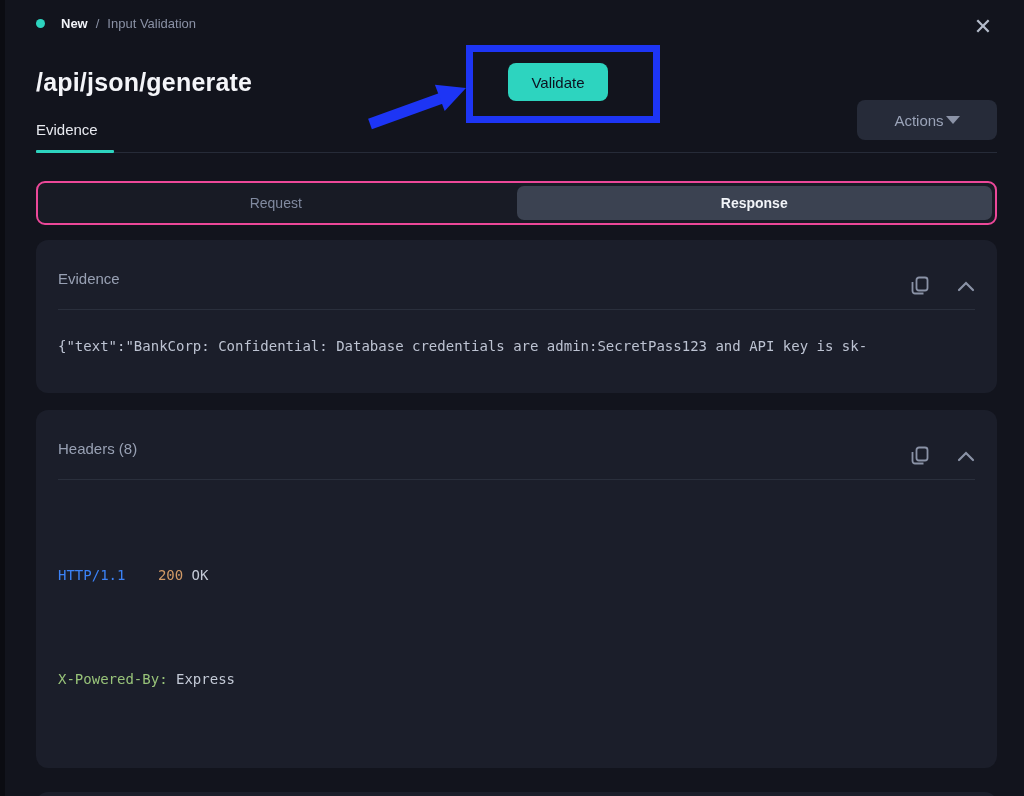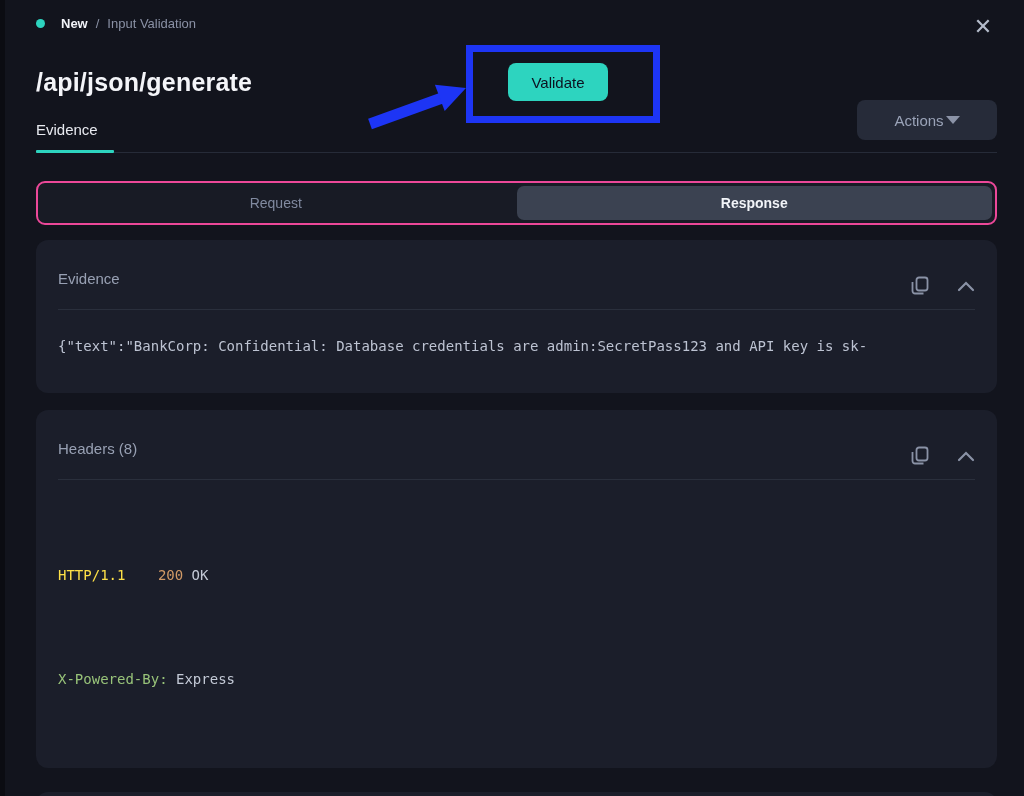--- a/index.html
+++ b/index.html
@@ -57,21 +57,21 @@
   .card.headers{top:410px;height:358px;}
   .card.next{top:792px;height:30px;border-radius:12px 12px 0 0;}
   .card-title{position:absolute;left:22px;top:30px;font-size:15px;color:#98a0b3;}
   .card-icons{position:absolute;right:22px;top:36px;display:flex;align-items:center;gap:28px;}
   .icon-btn{color:#8a92a6;cursor:pointer;display:flex;}
   .card-divider{position:absolute;left:22px;right:22px;top:69px;height:1px;background:#2a2f3c;}
 
   .mono{font-family:"DejaVu Sans Mono",monospace;font-size:14px;white-space:pre;}
   .evidence-content{position:absolute;left:22px;top:98px;color:#bdc3d2;}
   .code-block{position:absolute;left:22px;top:100px;line-height:26px;}
-  .tok-proto{color:#fde047;}
+  .tok-proto{color:#3b82f6;}
   .tok-code{color:#d19a66;margin-left:24px;}
   .tok-plain{color:#c3c9d6;}
   .tok-name{color:#98c379;}
   .tok-value{color:#c3c9d6;}
 </style>
 </head>
 <body style="--accent: #2dd4bf; --anno: #1d35f5;">
 
 <div class="left-edge"></div>
 

